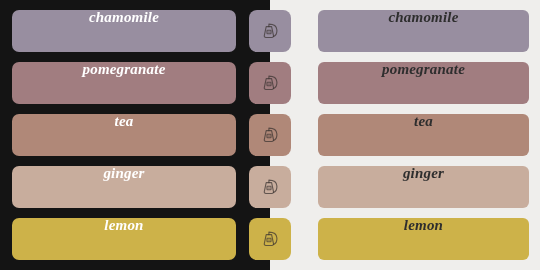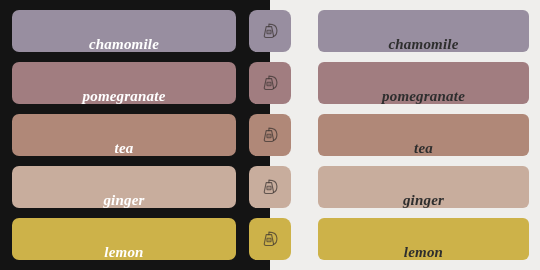--- a/index.html
+++ b/index.html
@@ -45,21 +45,21 @@
     box-sizing: border-box;
   }
   .col-left  { left: 12px;  width: 224px; }
   .col-mid   { left: 249px; width: 42px;  }
   .col-right { left: 318px; width: 211px; }
 
   .pill {
     height: 42px;
     border-radius: 7px;
     display: flex;
-    align-items: flex-end;
+    align-items: flex-start;
     justify-content: center;
     margin-bottom: 10px;
     box-sizing: border-box;
   }
   .pill-label {
     font-size: 15px;
     font-weight: bold;
     font-style: italic;
     letter-spacing: 0.2px;
     line-height: 1;

